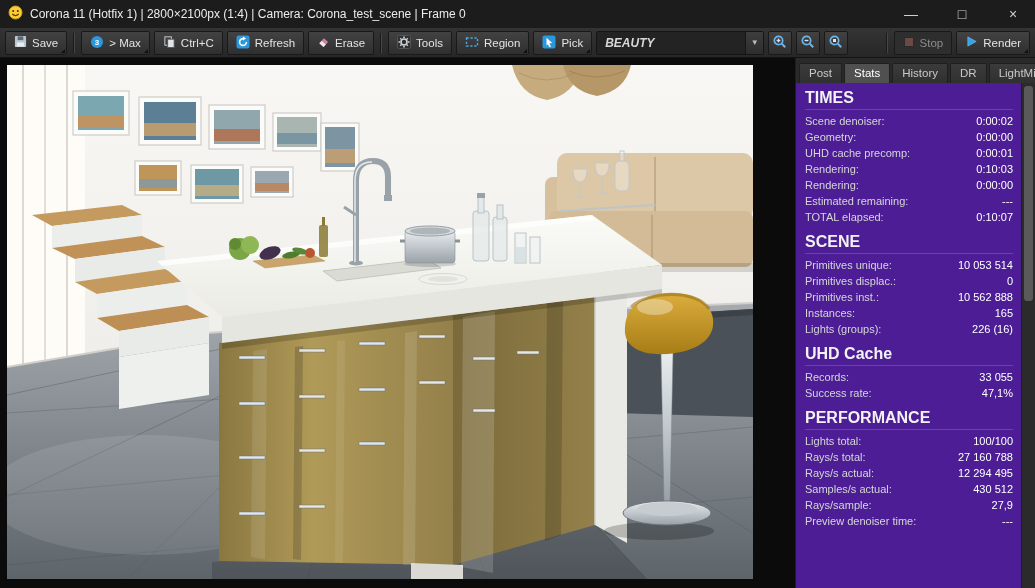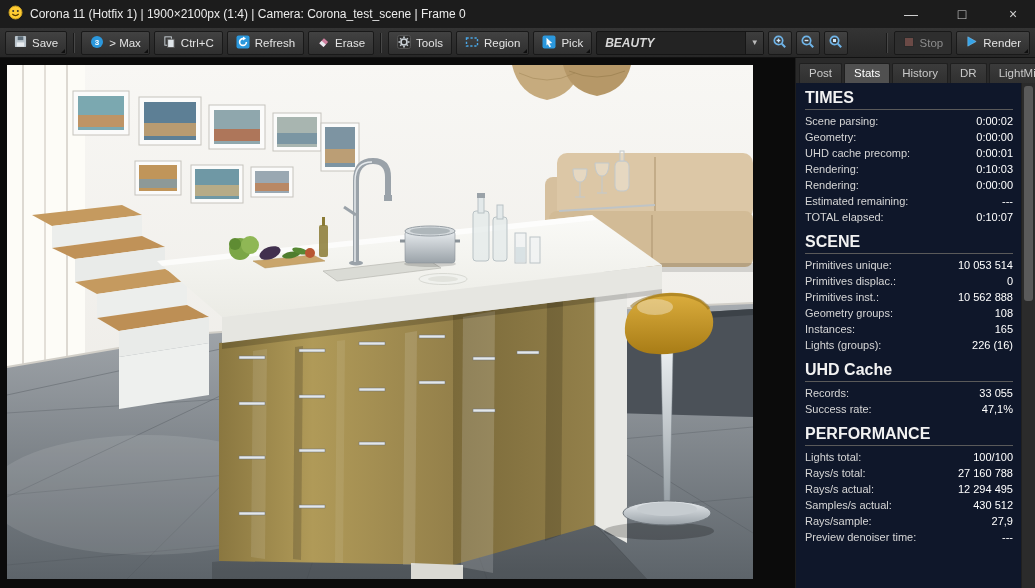--- a/index.html
+++ b/index.html
@@ -33,21 +33,21 @@
                   justify-content: center; border-left: 1px solid #161616;
                   background: linear-gradient(#3d3d3d, #2d2d2d); font-size: 8px; color: #bbb; }
   .push { margin-left: auto; }
 
   
   .content { display: flex; height: 530px; flex: 1; }
   .viewport { width: 795px; position: relative; background: #0b0b0b; }
   .viewport svg.render { position: absolute; left: 7px; top: 7px; display: block; }
 
   
-  .panel { width: 240px; background: #0f172a; display: flex; flex-direction: column;
+  .panel { width: 240px; background: #4c1d95; display: flex; flex-direction: column;
            position: relative; border-left: 1px solid #1d1d1d; }
   .tabs { display: flex; align-items: flex-end; height: 25px; background: #2a2a2a; padding: 3px 3px 0; gap: 2px; }
   .tab { padding: 3px 9px 4px; font-size: 11.5px; color: #c9c9c9;
          background: linear-gradient(#3b3b3b, #303030); border: 1px solid #1f1f1f; border-bottom: none;
          border-radius: 2px 2px 0 0; }
   .tab.active { background: #505050; color: #fff; }
   .stats { flex: 1; padding: 4px 22px 0 9px; overflow: hidden; }
   .sec-title { font-size: 16px; font-weight: bold; color: #f2f2f2; margin: 8px 0 3px;
                border-bottom: 1px solid #5a5a5a; padding-bottom: 2px; }
   .sec-title:first-child { margin-top: 2px; }
@@ -67,21 +67,21 @@
 
   <div class="titlebar">
     <span>
       <svg width="15" height="15" viewBox="0 0 15 15">
         <circle cx="7.5" cy="7.5" r="6.5" fill="#ffcc33" stroke="#caa020"></circle>
         <circle cx="5.2" cy="6" r="1" fill="#333"></circle>
         <circle cx="9.8" cy="6" r="1" fill="#333"></circle>
         <path d="M4.3,9 Q7.5,12.2 10.7,9" stroke="#5a3c00" stroke-width="1.2" fill="none"></path>
       </svg>
     </span>
-    <span class="title">Corona 11 (Hotfix 1) | 1900×2100px (1:4) | Camera: Corona_test_scene | Frame 0</span>
+    <span class="title">Corona 11 (Hotfix 1) | 2800×2100px (1:4) | Camera: Corona_test_scene | Frame 0</span>
     <span class="win-btn">—</span>
     <span class="win-btn">□</span>
     <span class="win-btn">×</span>
   </div>
 
   <div class="toolbar">
 
     <button class="tb dd">
       <span>
         <svg width="13" height="13" viewBox="0 0 14 14">
@@ -472,21 +472,21 @@
       <div class="tabs">
         <div class="tab">Post</div>
         <div class="tab active">Stats</div>
         <div class="tab">History</div>
         <div class="tab">DR</div>
         <div class="tab">LightMix</div>
       </div>
       <div class="stats" id="stats-sections">
           <div class="sec-title">TIMES</div>
           <div class="stat-row">
-            <span class="lbl">Scene parsing:</span>
+            <span class="lbl">Scene denoiser:</span>
             <span class="val">0:00:02</span>
           </div>
           <div class="stat-row">
             <span class="lbl">Geometry:</span>
             <span class="val">0:00:00</span>
           </div>
           <div class="stat-row">
             <span class="lbl">UHD cache precomp:</span>
             <span class="val">0:00:01</span>
           </div>
@@ -511,24 +511,20 @@
             <span class="lbl">Primitives unique:</span>
             <span class="val">10 053 514</span>
           </div>
           <div class="stat-row">
             <span class="lbl">Primitives displac.:</span>
             <span class="val">0</span>
           </div>
           <div class="stat-row">
             <span class="lbl">Primitives inst.:</span>
             <span class="val">10 562 888</span>
-          </div>
-          <div class="stat-row">
-            <span class="lbl">Geometry groups:</span>
-            <span class="val">108</span>
           </div>
           <div class="stat-row">
             <span class="lbl">Instances:</span>
             <span class="val">165</span>
           </div>
           <div class="stat-row">
             <span class="lbl">Lights (groups):</span>
             <span class="val">226 (16)</span>
           </div>
           <div class="sec-title">UHD Cache</div>

